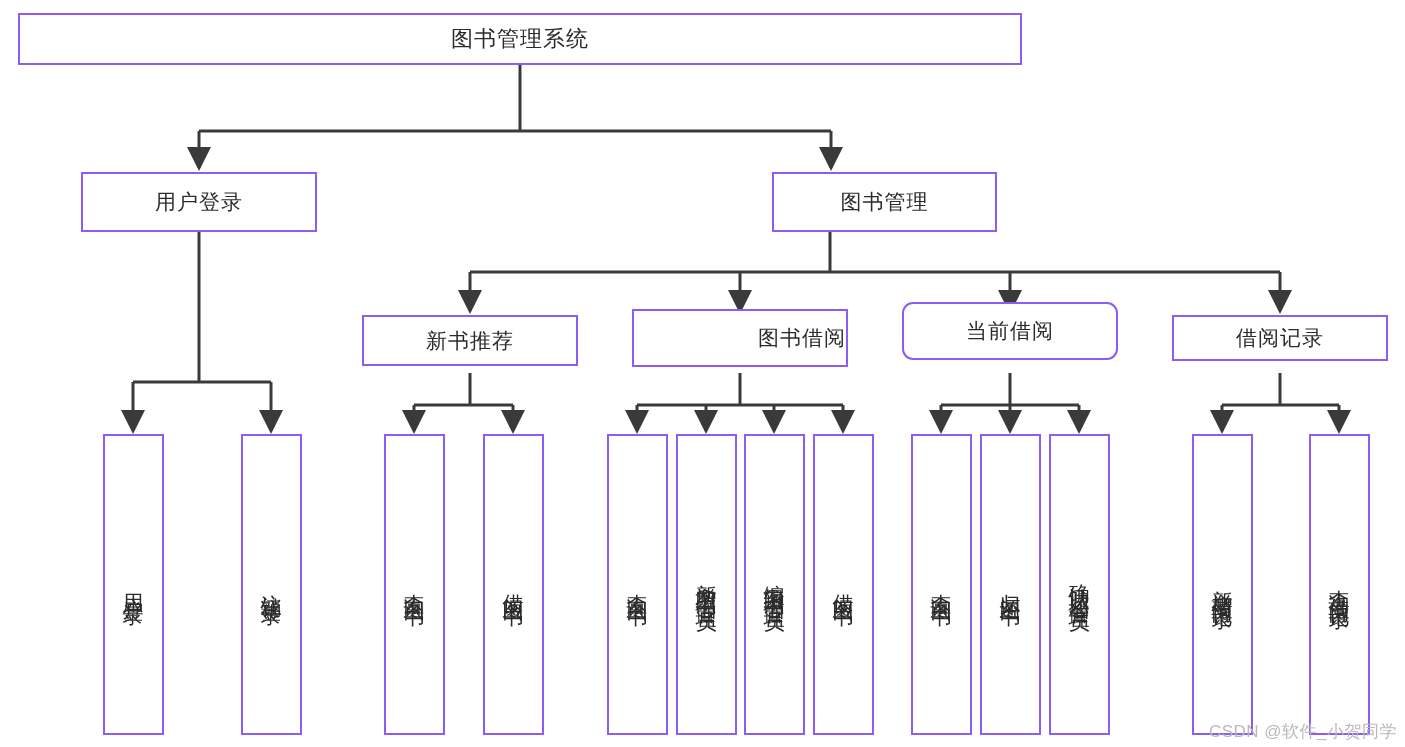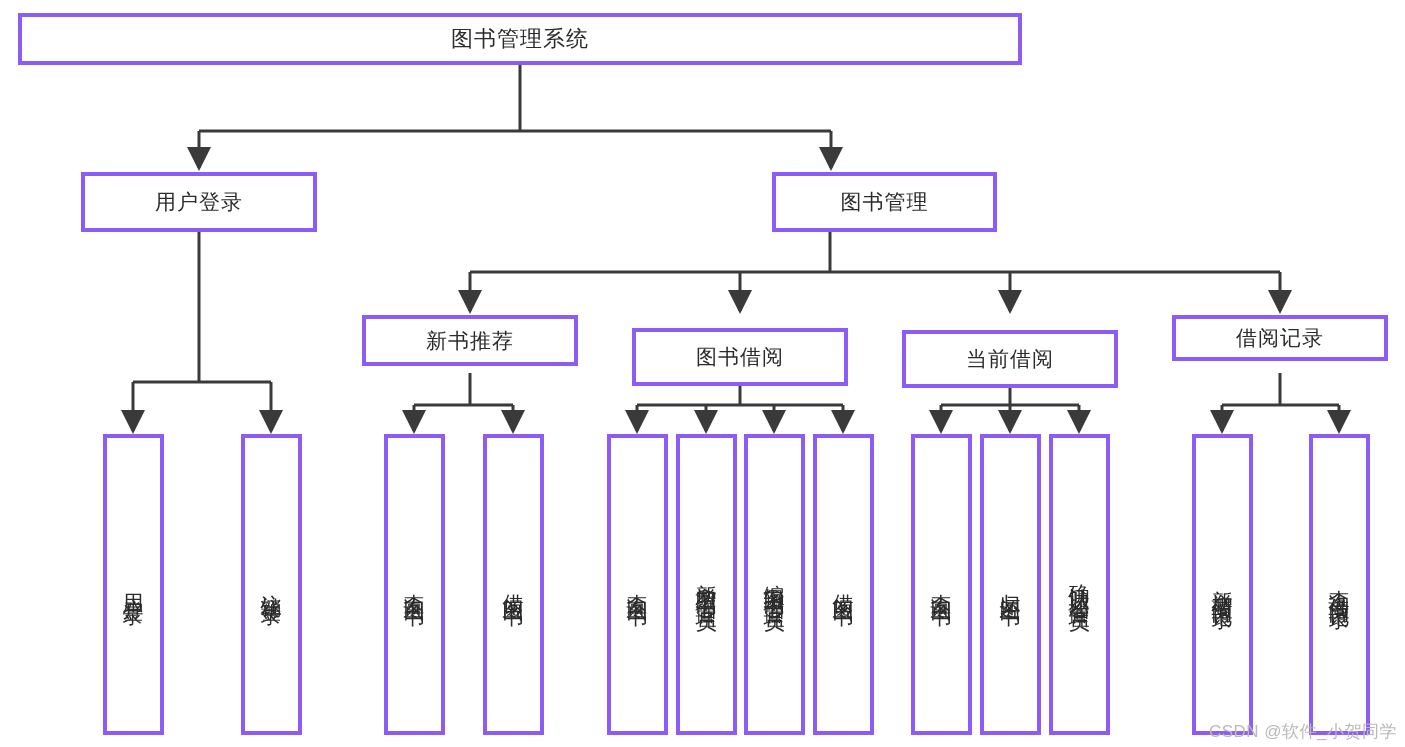--- a/index.html
+++ b/index.html
@@ -23,21 +23,21 @@
     left: 0;
     top: 0;
     width: 1405px;
     height: 747px;
     pointer-events: none;
   }
   .node {
     position: absolute;
     box-sizing: border-box;
     background: #ffffff;
-    border: 4px solid #8b5cf6;
+    border: 2px solid #8b5cf6;
     display: flex;
     align-items: center;
     justify-content: center;
     color: #2b2b2b;
   }
   .node-h {
     font-size: 21px;
     letter-spacing: 1px;
     line-height: 1.1;
   }
@@ -149,25 +149,25 @@
   </div>
 
   <div class="node node-h" style="left:736px; top:172px; width:225px; height:60px;margin-left:36px;">
     <span>图书管理</span>
   </div>
 
   <div class="node node-h" style="left:362px; top:315px; width:216px; height:51px;">
     <span>新书推荐</span>
   </div>
 
-  <div class="node node-h" style="left:632px; top:328px; width:216px; height:58px;">
+  <div class="node node-h" style="left:632px; top:309px; width:216px; height:58px;justify-content:flex-end;">
     <span>图书借阅</span>
   </div>
 
-  <div class="node node-h" style="left:902px; top:330px; width:216px; height:58px;">
+  <div class="node node-h" style="left:902px; top:302px; width:216px; height:58px;border-radius:11px;">
     <span>当前借阅</span>
   </div>
 
   <div class="node node-h" style="left:1172px; top:315px; width:216px; height:46px;">
     <span>借阅记录</span>
   </div>
 
   <div class="node node-v" style="left:103px; top:434px; width:61px; height:301px;">
     <span class="vlabel">用户登录</span>
   </div>

